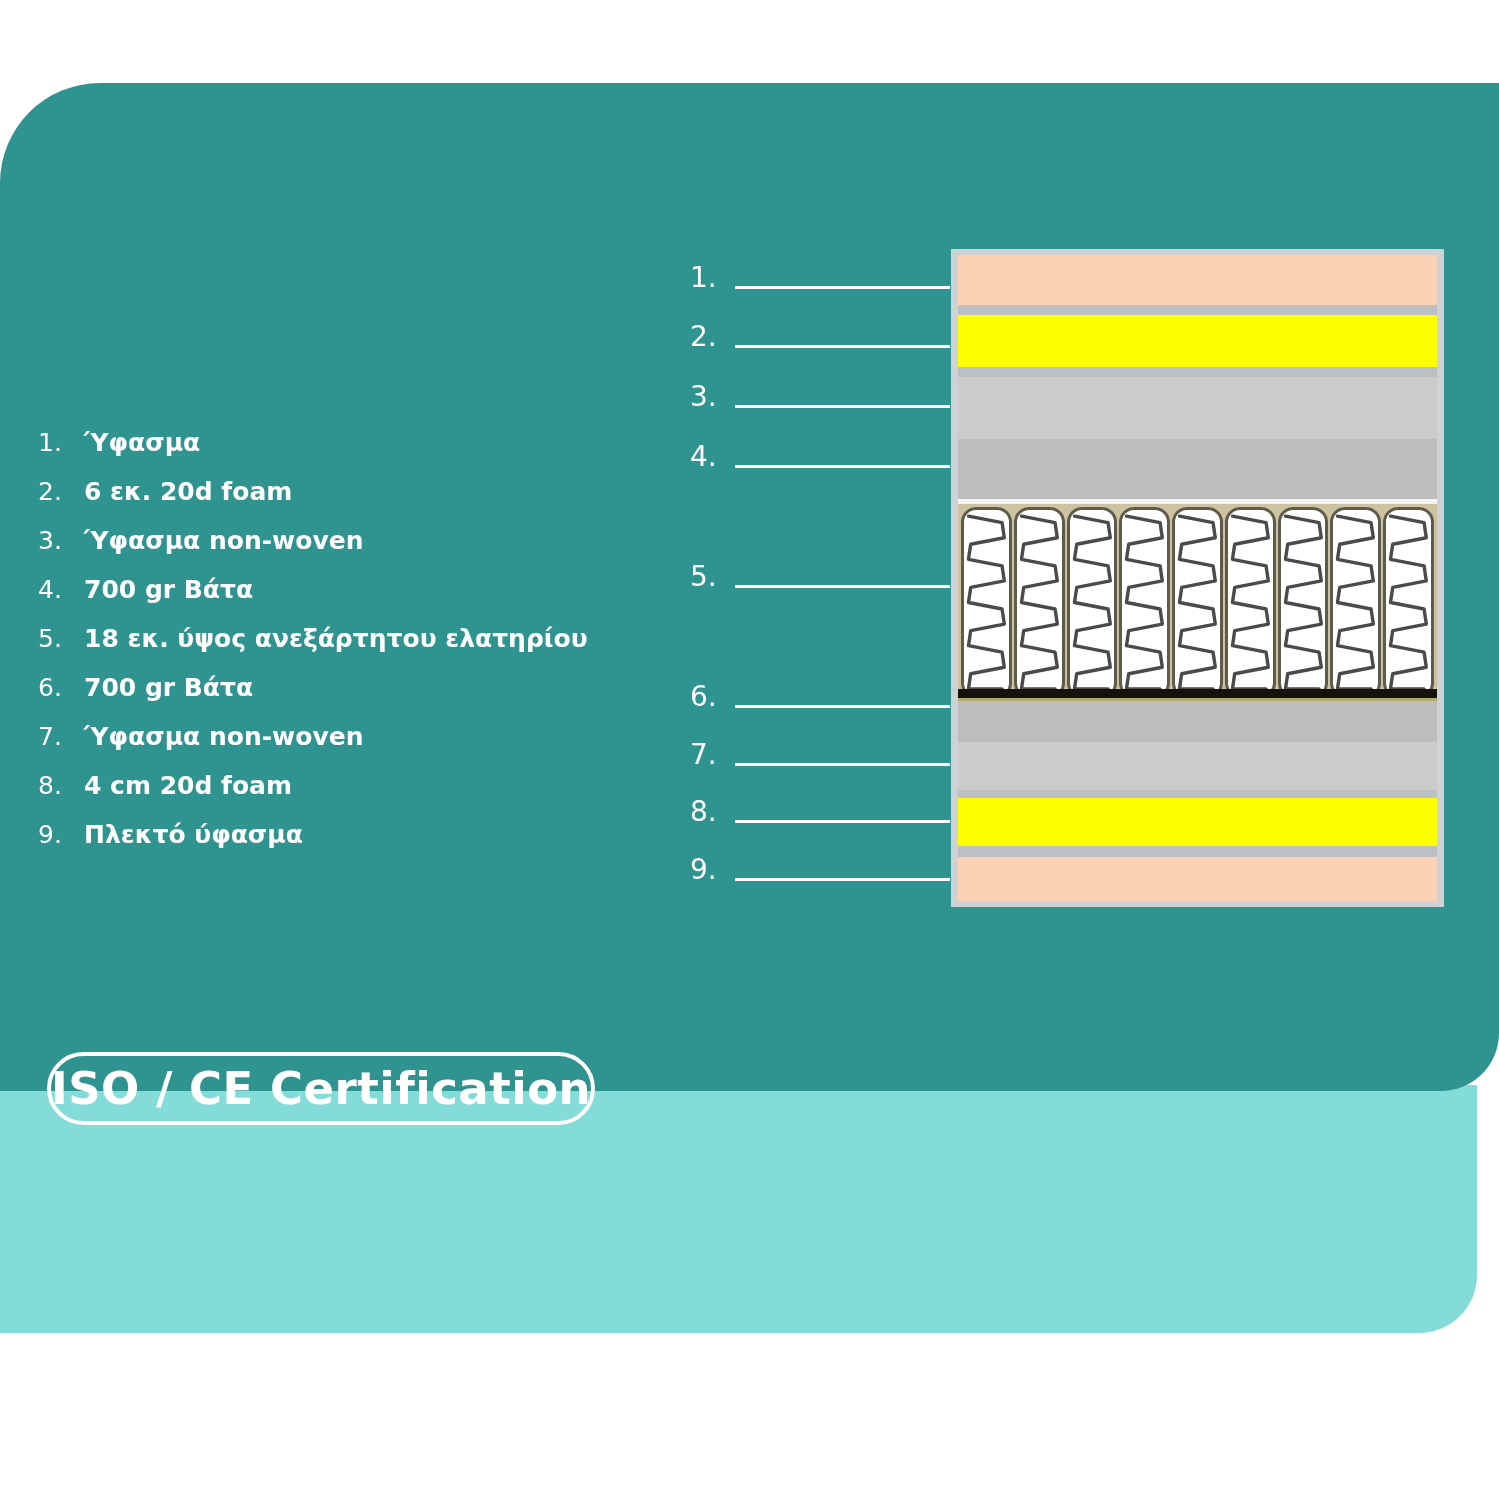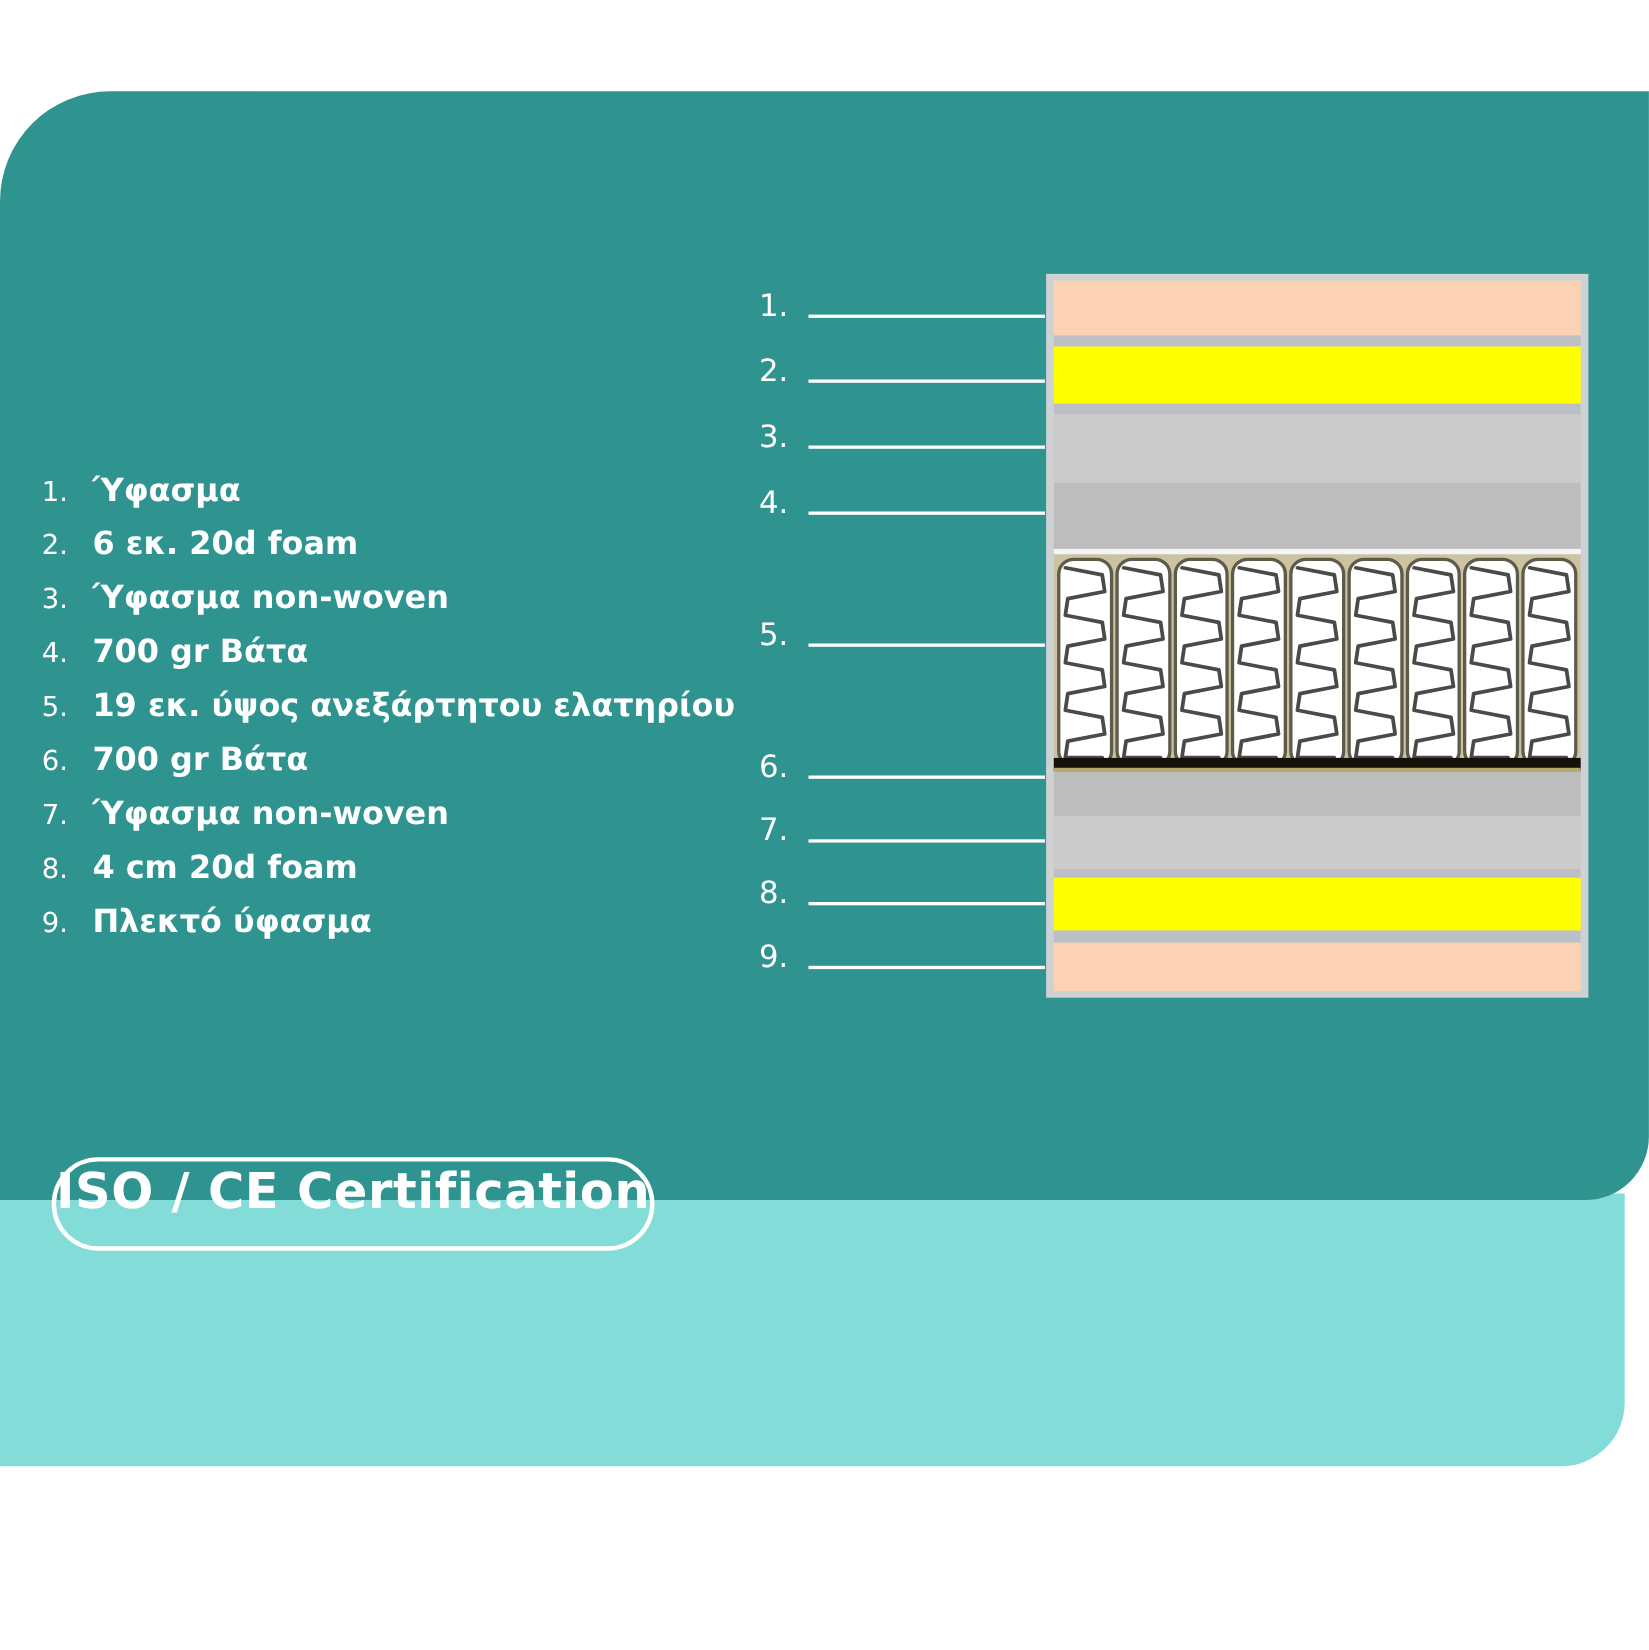--- a/index.html
+++ b/index.html
@@ -58,37 +58,37 @@
     color: #ffffff;
   }
   .layer-num {
     width: 46px;
     flex: 0 0 46px;
     font-size: 25px;
     font-weight: 400;
     letter-spacing: 0px;
   }
   .layer-text {
-    font-size: 29px;
+    font-size: 25px;
     font-weight: 700;
     white-space: nowrap;
   }
 
   
   .cert-badge {
     position: absolute;
     left: 47px;
     top: 969px;
     width: 548px;
-    height: 85px;
+    height: 73px;
     box-sizing: border-box;
     border: 4px solid #ffffff;
     border-radius: 46px;
     display: flex;
-    align-items: flex-start;
+    align-items: center;
     justify-content: center;
   }
   .cert-badge-label {
     color: #ffffff;
     font-size: 45px;
     font-weight: 700;
     letter-spacing: 0.5px;
     white-space: nowrap;
   }
 
@@ -197,21 +197,21 @@
         <div class="layer-row">
           <span class="layer-num">3.</span>
           <span class="layer-text">Ύφασμα non-woven</span>
         </div>
         <div class="layer-row">
           <span class="layer-num">4.</span>
           <span class="layer-text">700 gr Βάτα</span>
         </div>
         <div class="layer-row">
           <span class="layer-num">5.</span>
-          <span class="layer-text">19 εκ. ύψος ανεξάρτητου ελατηρίου</span>
+          <span class="layer-text">18 εκ. ύψος ανεξάρτητου ελατηρίου</span>
         </div>
         <div class="layer-row">
           <span class="layer-num">6.</span>
           <span class="layer-text">700 gr Βάτα</span>
         </div>
         <div class="layer-row">
           <span class="layer-num">7.</span>
           <span class="layer-text">Ύφασμα non-woven</span>
         </div>
         <div class="layer-row">

